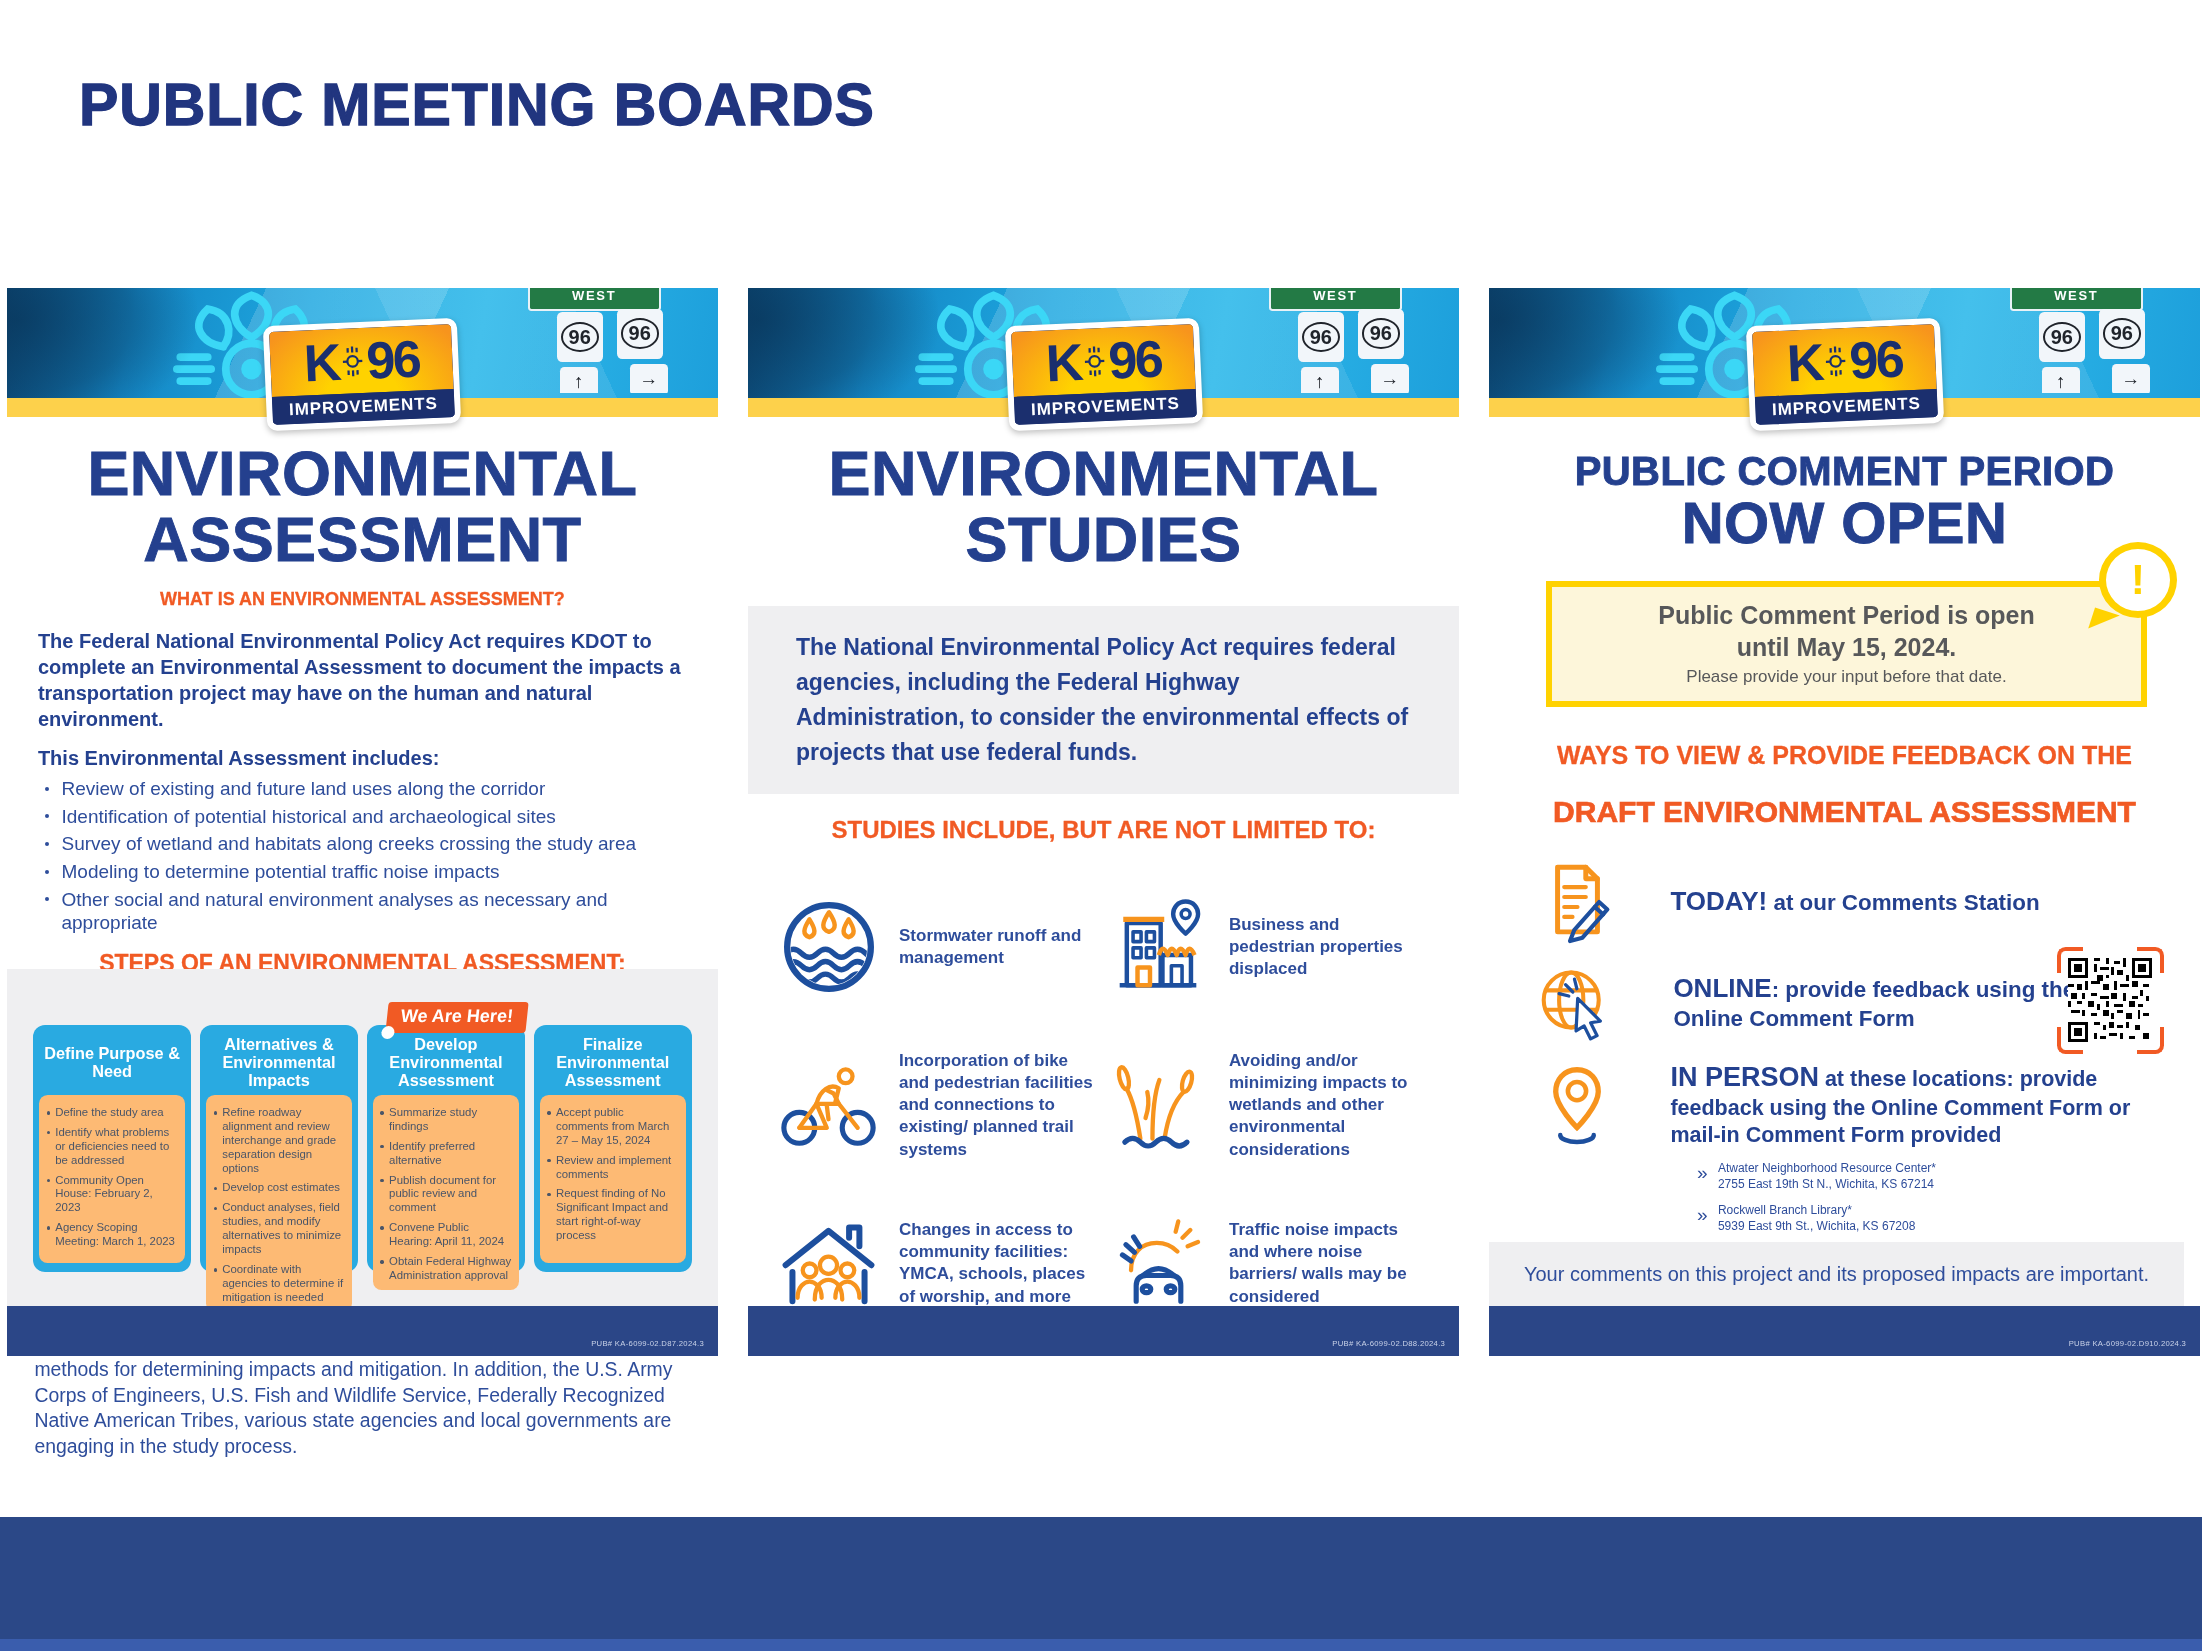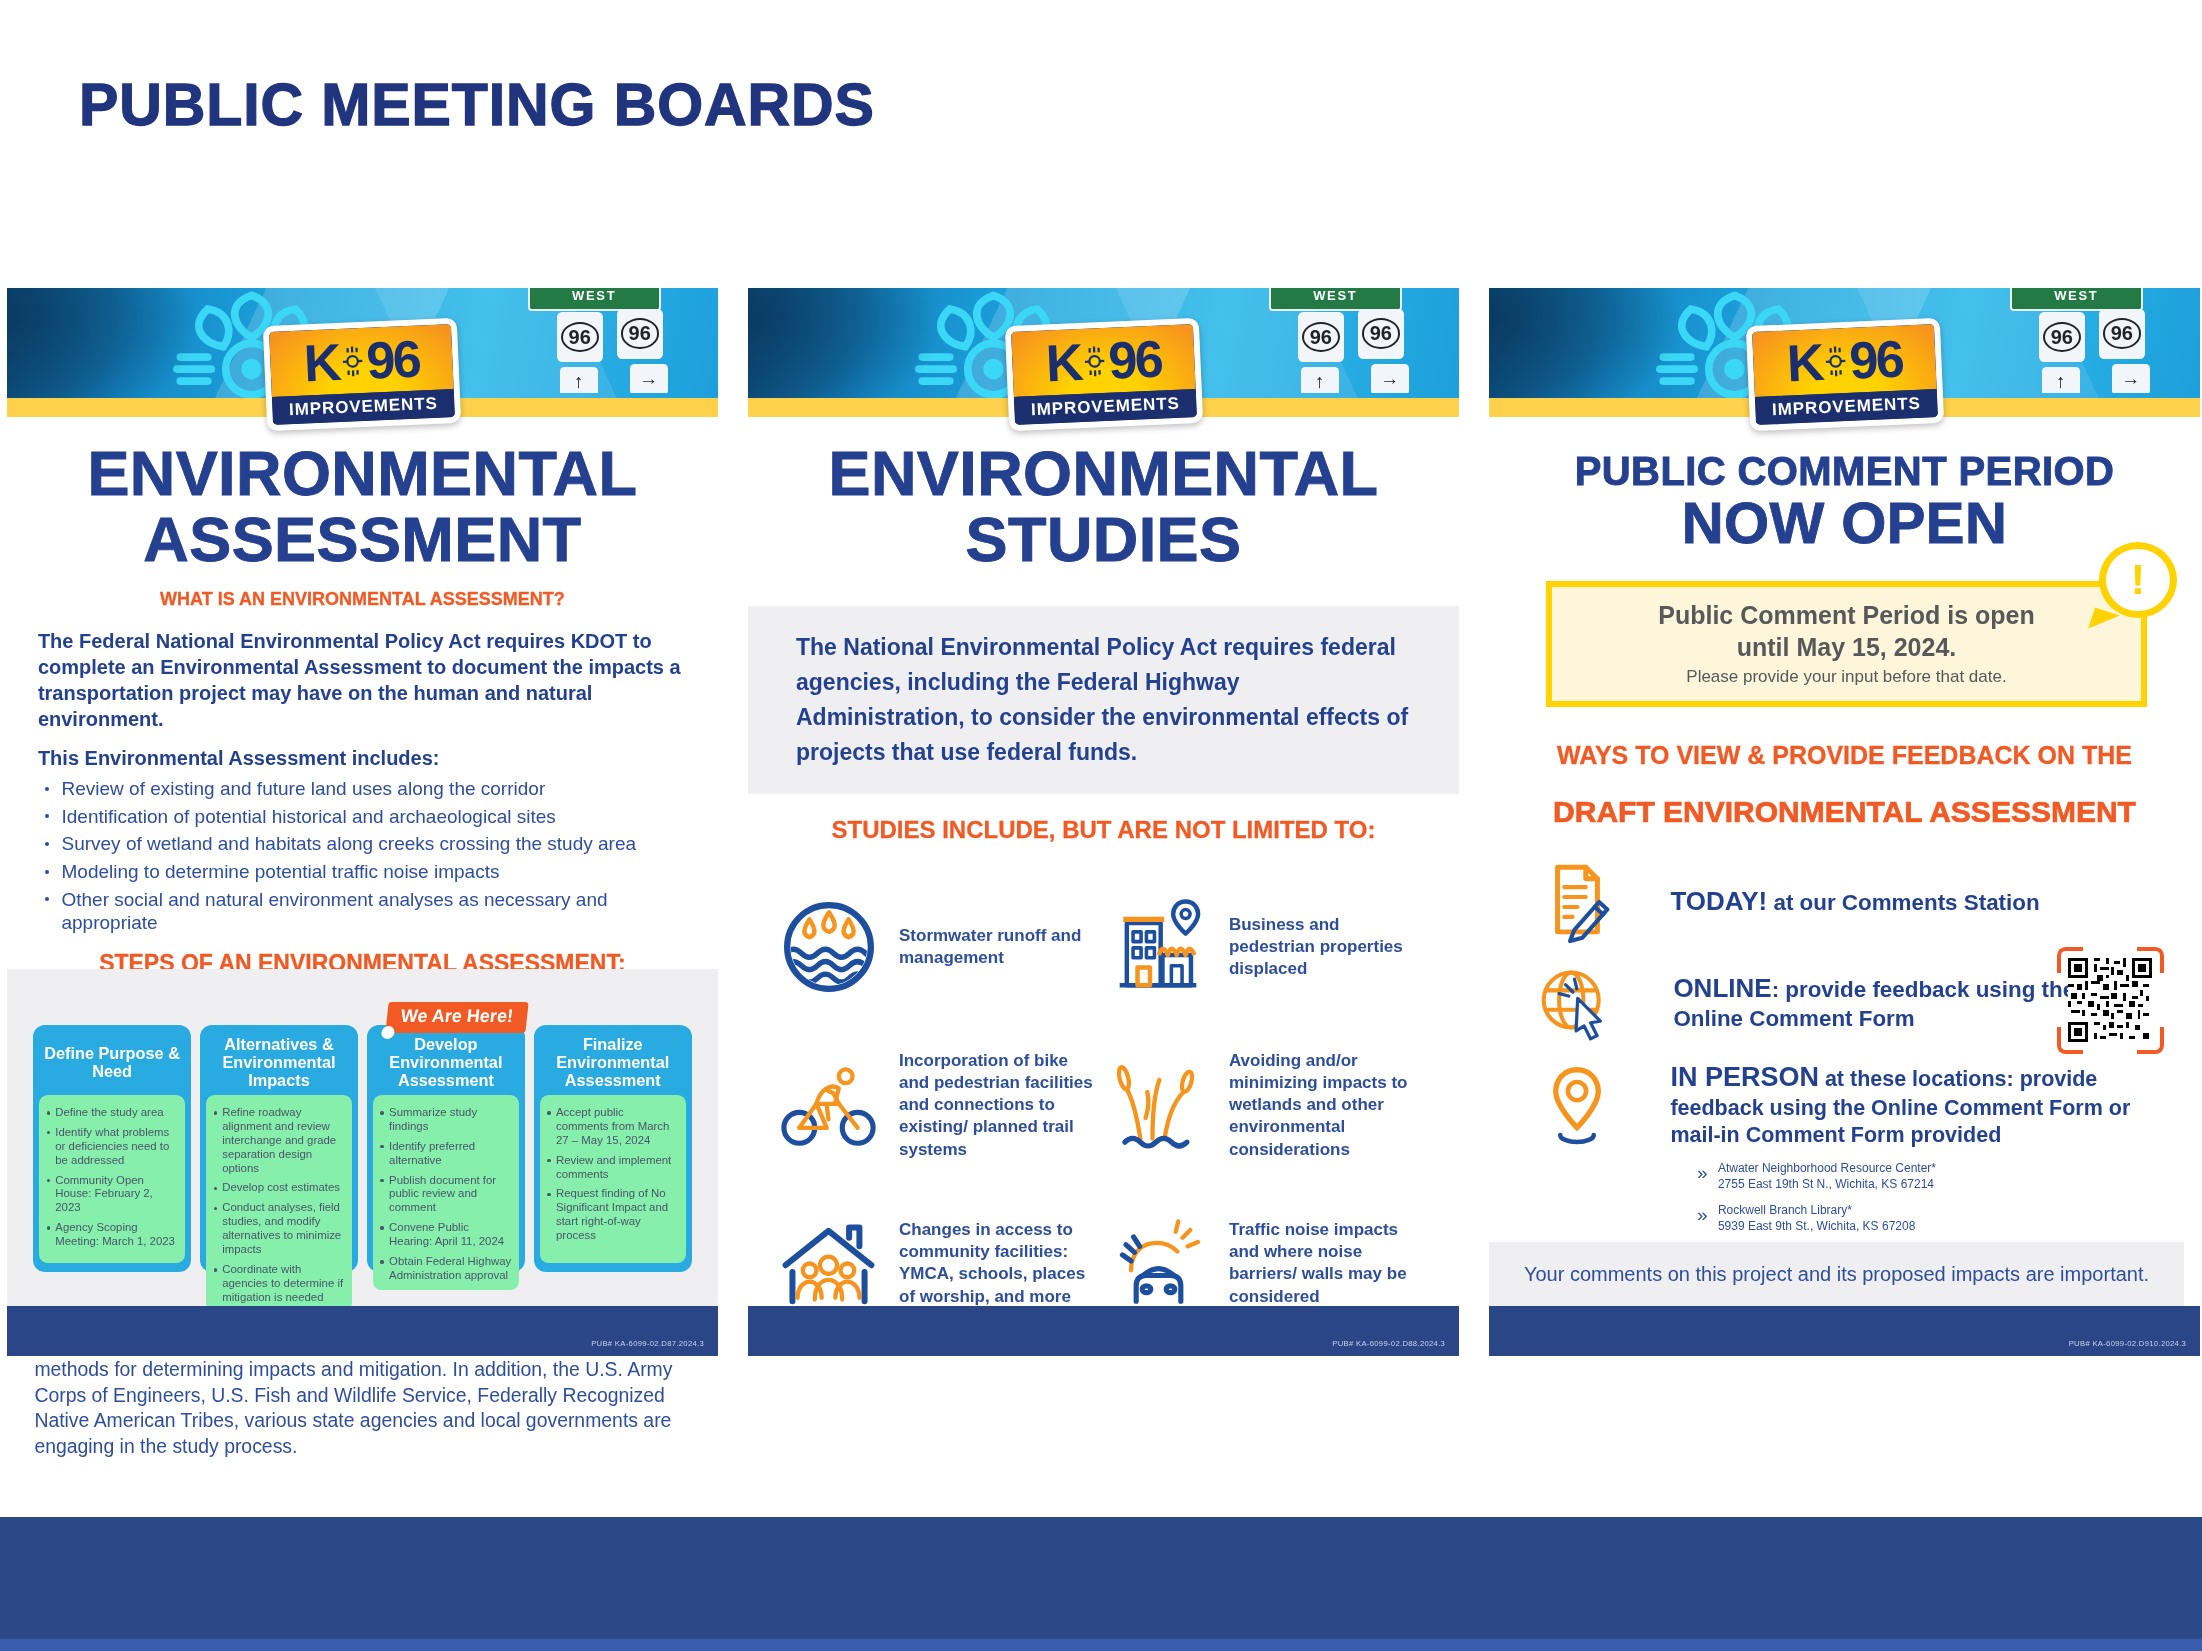--- a/index.html
+++ b/index.html
@@ -98,21 +98,21 @@
   .gray-band-left{position:absolute;left:0;right:0;top:681px;bottom:50px;background:#efeff1;z-index:0;}
   .steps-wrap{position:relative;margin:48px 26px 0;display:flex;gap:8.6px;z-index:1;}
   .step-card{
     flex:1;background:#29aae1;border-radius:12px;padding:8.6px 6px;box-sizing:border-box;
     height:247px;display:flex;flex-direction:column;
   }
   .step-title{
     color:#fff;font-weight:700;font-size:16.3px;line-height:1.12;text-align:center;
     min-height:57px;display:flex;align-items:center;justify-content:center;
   }
-  .step-body{background:#86efac;border-radius:8.6px;flex:1;margin-top:4.3px;padding:5.2px 6.9px 6.9px;}
+  .step-body{background:#fdba74;border-radius:8.6px;flex:1;margin-top:4.3px;padding:5.2px 6.9px 6.9px;}
   .step-body ul{margin:0;padding:0;list-style:none;}
   .step-body li{position:relative;padding-left:9.5px;font-size:11.4px;line-height:1.22;color:#4a5568;margin-top:6px;}
   .step-body li::before{content:"";position:absolute;left:0.9px;top:5.2px;width:3.4px;height:3.4px;border-radius:50%;background:#4a5568;}
   .we-are-here{
     position:absolute;left:354px;top:-22.4px;z-index:2;background:#f15a24;color:#fff;
     font-weight:700;font-size:18px;padding:4.3px 13.8px 6px;border-radius:3.4px;transform:skewX(-6deg);
   }
   .we-are-here::after{content:"";position:absolute;left:-4.3px;bottom:-6px;width:13px;height:13px;border-radius:50%;background:#fff;}
   .outro{position:relative;z-index:1;margin:34px 27.5px 0;color:#2e4d9b;font-size:19.4px;line-height:1.32;}
 

